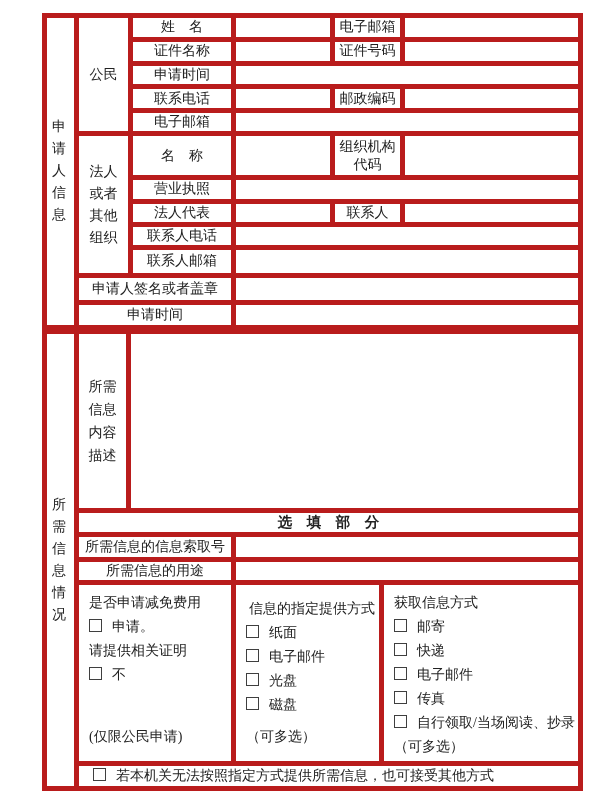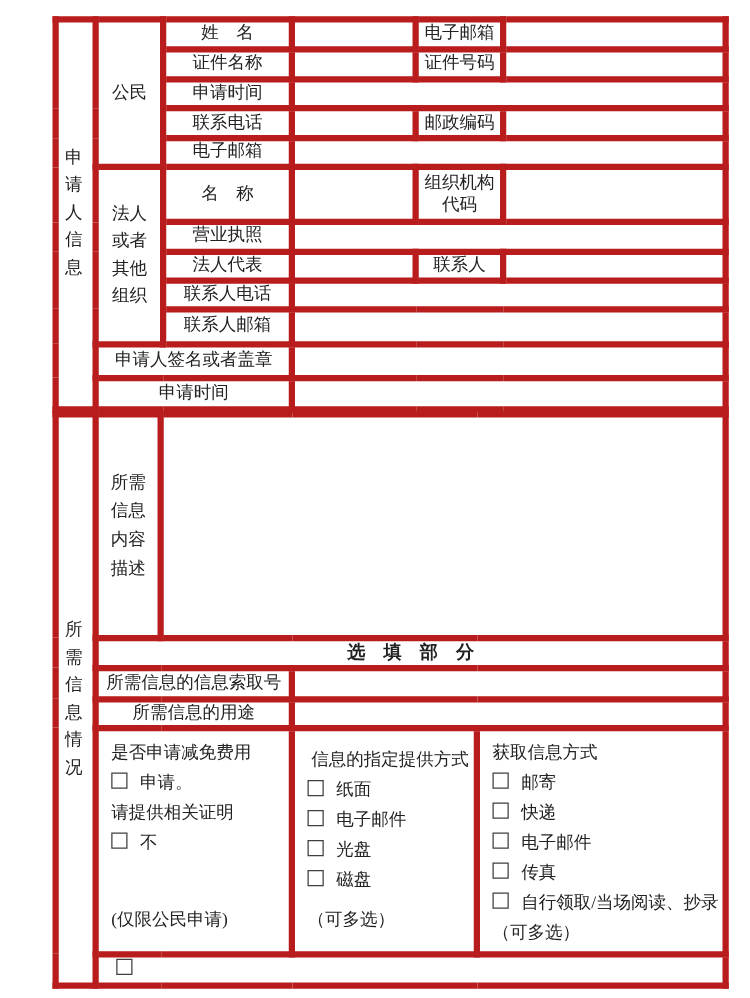--- a/index.html
+++ b/index.html
@@ -197,19 +197,19 @@
           </div>
           <div class="cb-line">
             <span class="cb"></span><span>自行领取/当场阅读、抄录</span>
           </div>
           <div class="foot">（可多选）</div>
         </div>
       </td>
     </tr>
     <tr style="height:25px">
       <td class="other-cell" colspan="4">
-        <span class="cb"></span>
+        <span class="cb"></span><span>若本机关无法按照指定方式提供所需信息，也可接受其他方式</span>
       </td>
     </tr>
   </tbody>
     </table>
 
 </div>
 
 </body></html>

